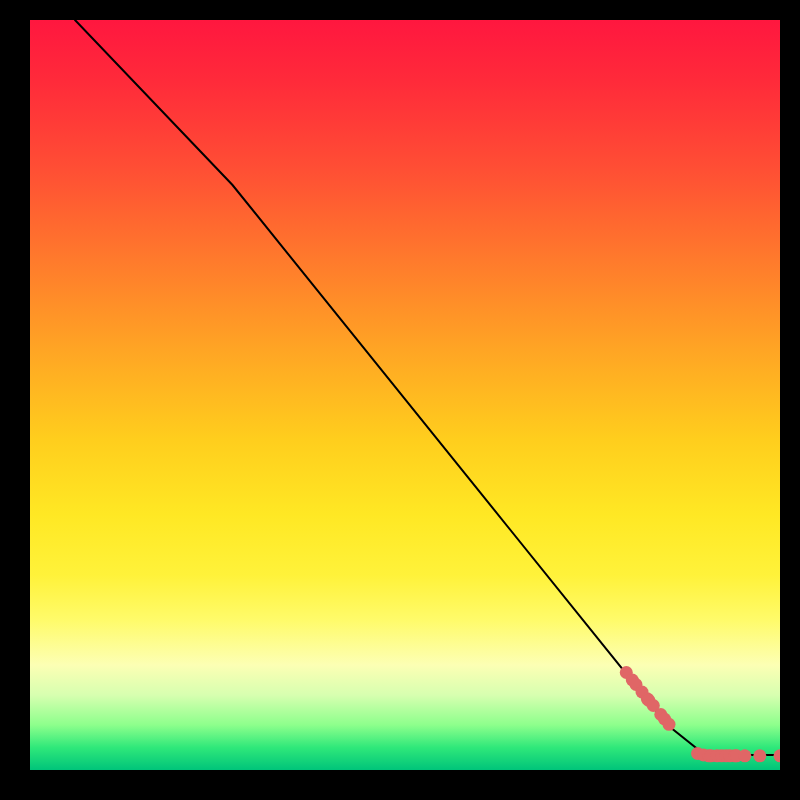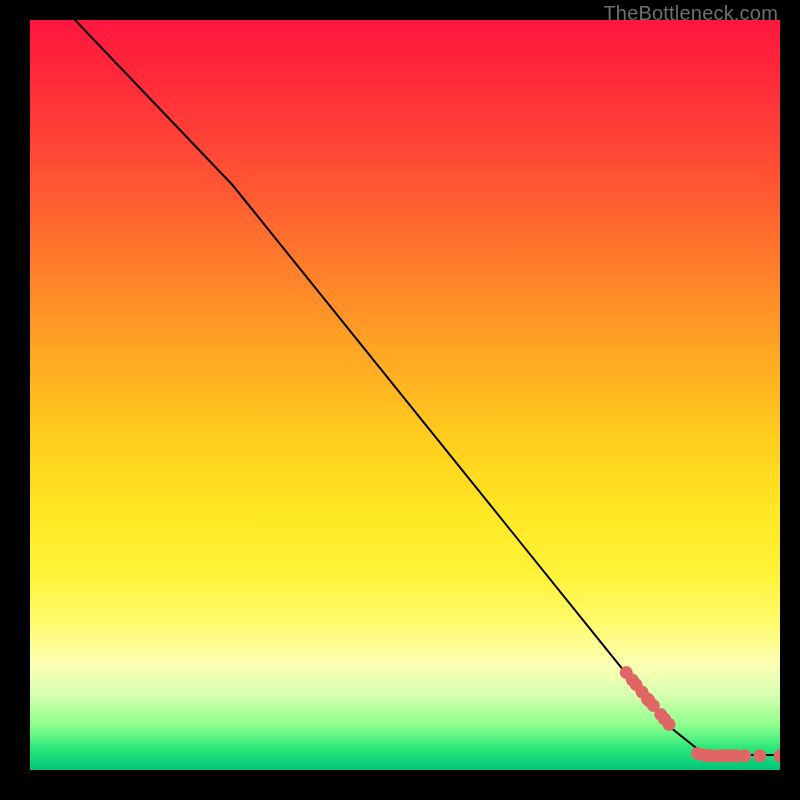--- a/index.html
+++ b/index.html
@@ -90,14 +90,13 @@
           <circle cx="696.0" cy="735.8" r="6.5" fill="#e06666"></circle>
           <circle cx="699.8" cy="735.8" r="6.5" fill="#e06666"></circle>
           <circle cx="705.0" cy="735.8" r="6.5" fill="#e06666"></circle>
           <circle cx="706.5" cy="735.8" r="6.5" fill="#e06666"></circle>
           <circle cx="714.8" cy="735.8" r="6.5" fill="#e06666"></circle>
           <circle cx="729.8" cy="735.8" r="6.5" fill="#e06666"></circle>
           <circle cx="750.0" cy="735.8" r="6.5" fill="#e06666"></circle>
         </g>
     </svg>
   </div>
-  <div class="attribution">TheBottleneck.com</div>
 </div>
 
 </body></html>

